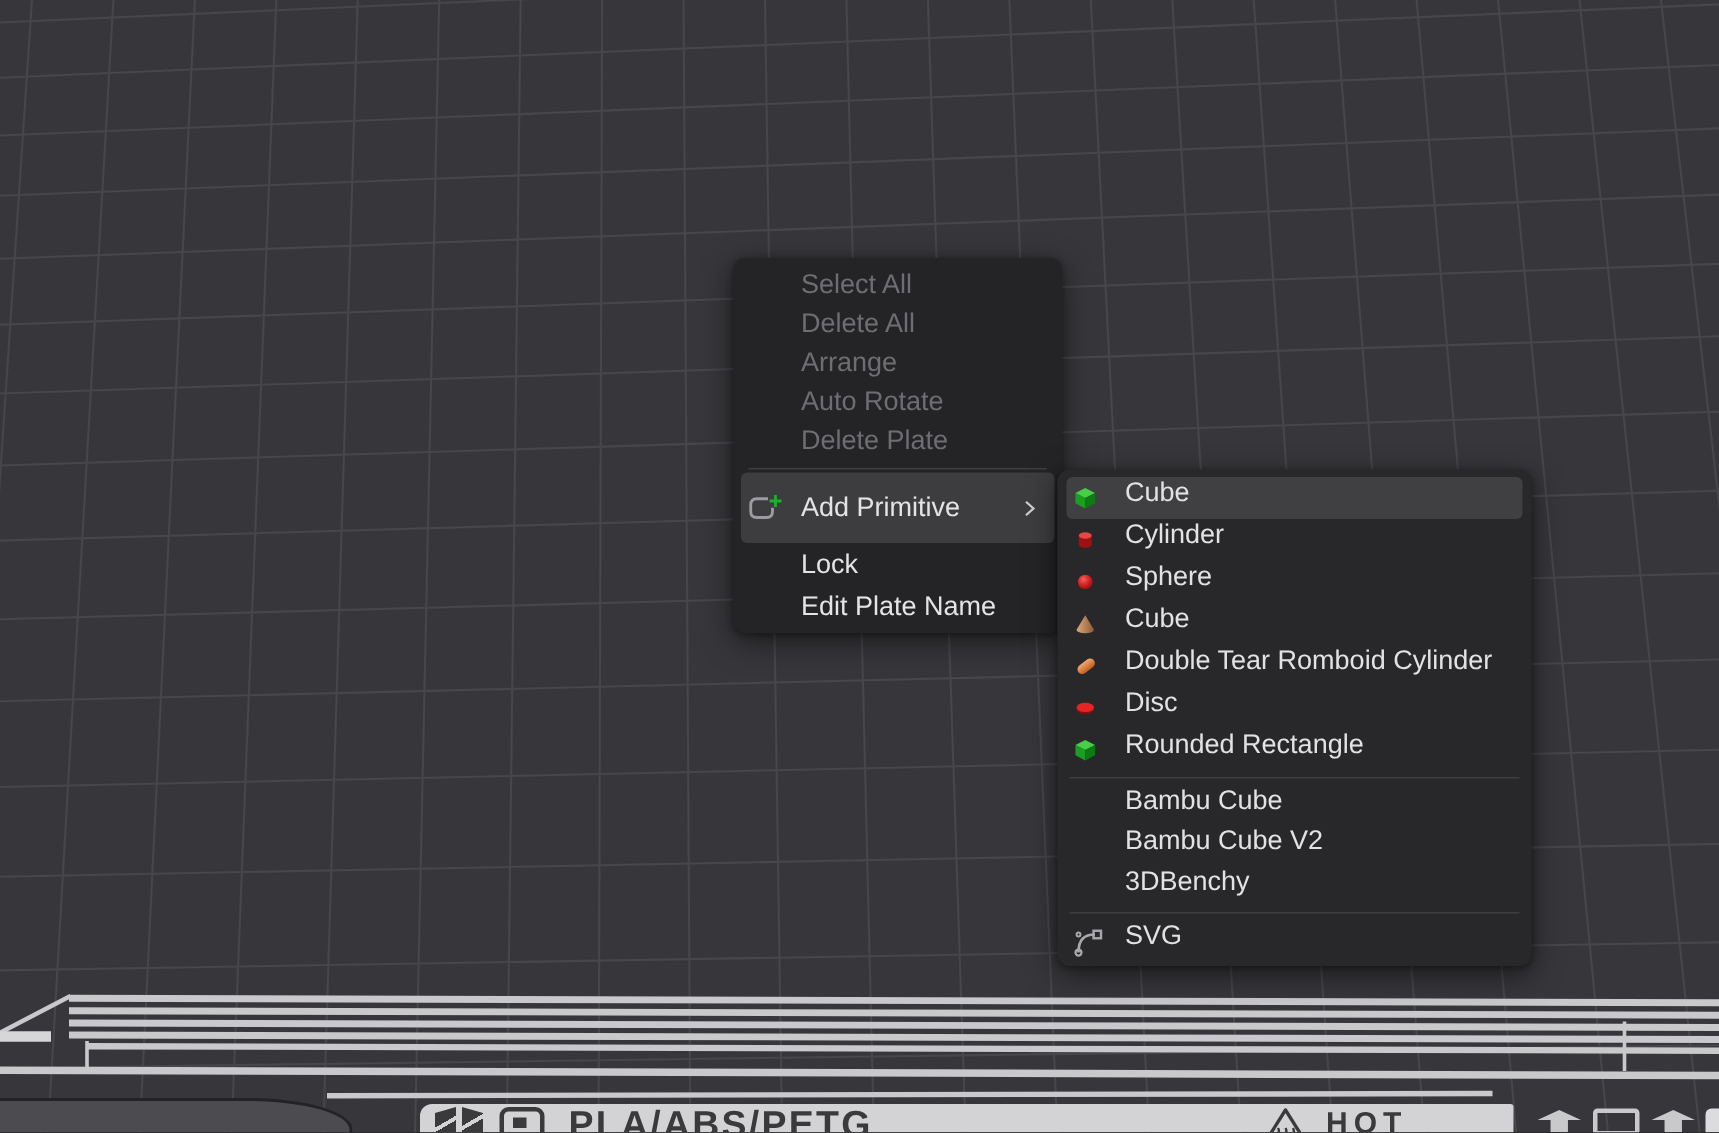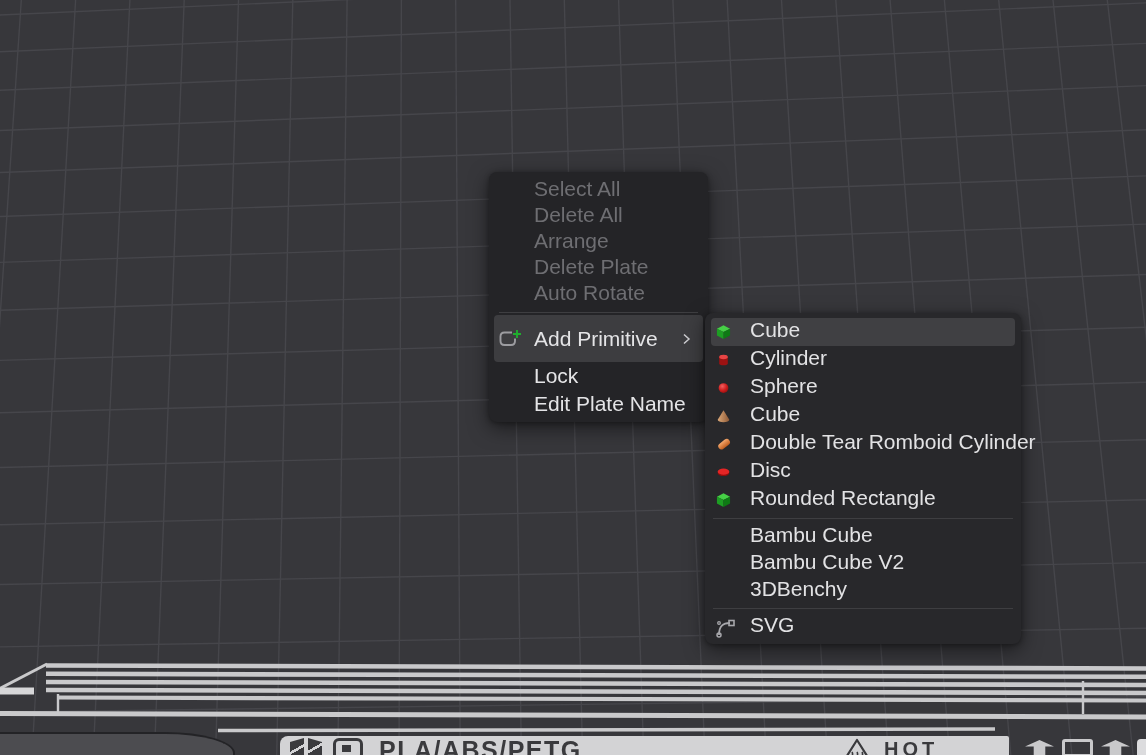--- a/index.html
+++ b/index.html
@@ -50,21 +50,21 @@
   }
   .corner-blob{
     position:absolute;left:1137px;top:739px;width:9px;height:16px;
     background:#dcdcde;border-radius:4px 0 0 0;
   }
 
   
   .menu{
     position:absolute;background:#242427;border-radius:8px;
     box-shadow:0 6px 20px rgba(0,0,0,.5),0 1px 5px rgba(0,0,0,.35);
-    padding:4px 0;color:#e4e4e6;font-size:21px;
+    padding:4px 0;color:#e4e4e6;font-size:18px;
   }
   .ctx-menu{left:489px;top:172px;width:219px;z-index:10;}
   .sub-menu{left:705px;top:313px;width:316px;z-index:11;background:#28282b;padding:5px 0 4px;}
 
   .mrow{
     position:relative;height:26px;margin:0 5px;border-radius:4px;
     display:flex;align-items:center;padding-left:40px;box-sizing:border-box;
     white-space:nowrap;cursor:default;
   }
   .mrow.disabled{color:#6e6e72;}
@@ -172,24 +172,24 @@
     <div class="mrow disabled">
       <span>Select All</span>
     </div>
     <div class="mrow disabled">
       <span>Delete All</span>
     </div>
     <div class="mrow disabled">
       <span>Arrange</span>
     </div>
     <div class="mrow disabled">
+      <span>Auto Rotate</span>
+    </div>
+    <div class="mrow disabled">
       <span>Delete Plate</span>
-    </div>
-    <div class="mrow disabled">
-      <span>Auto Rotate</span>
     </div>
 
     <div class="sep"></div>
 
     <div class="mrow h33 hl">
       <span class="ap-icon">
         <svg width="26" height="20" viewBox="0 0 26 20">
           <path d="M16,3.5 H8.5 Q4.5,3.5 4.5,7.5 V12 Q4.5,16 8.5,16 H15 Q19,16 19,12 V9.5" fill="none" stroke="#9c9ca0" stroke-width="1.9"></path>
           <path d="M21,1 V9 M17,5 H25" stroke="#1fae2e" stroke-width="1.9"></path>
         </svg>

